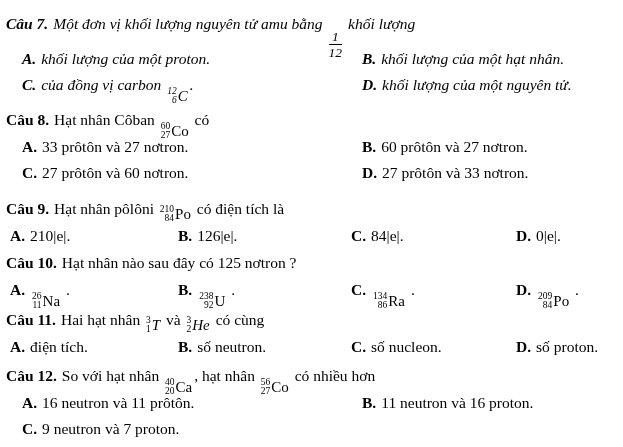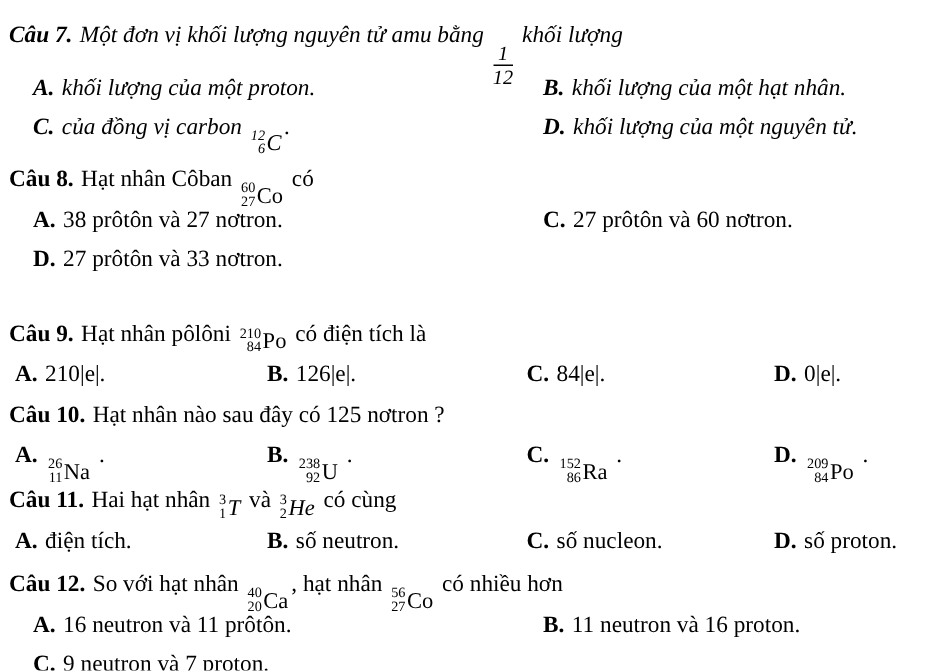--- a/index.html
+++ b/index.html
@@ -5,21 +5,21 @@
   html,body{margin:0;padding:0;}
   body{
     width:623px;height:447px;overflow:hidden;
     background:#ffffff;color:#000000;
     font-family:"Liberation Serif", serif;
     font-size:15.5px;
   }
   main{padding:2px 0 0 6px;}
   section.q{margin:0;}
   section.q:nth-of-type(1){margin-bottom:8px;font-style:italic;}
-  section.q:nth-of-type(2){margin-bottom:20px;}
+  section.q:nth-of-type(2){margin-bottom:6px;}
   section.q:nth-of-type(5){margin-bottom:2px;}
   .stem{height:28px;line-height:28px;white-space:pre-wrap;}
   .stem.tall{height:44px;line-height:44px;}
   .stem.raisedline{height:31px;line-height:34px;font-family:Liberation Serif, serif;}
   .qlabel{font-weight:bold;margin-right:5px;}
   .opts2{display:grid;grid-template-columns:340px 1fr;margin-left:16px;}
   .opts4{display:grid;grid-template-columns:168px 173px 165px 1fr;margin-left:4px;}
   .opt{height:26px;line-height:26px;white-space:pre-wrap;}
   .letter{font-weight:bold;margin-right:5px;}
   
@@ -44,40 +44,41 @@
       <div class="opts2">
         <div class="opt"><span class="letter">A.</span><span>khối lượng của một proton.</span></div>
         <div class="opt"><span class="letter">B.</span><span>khối lượng của một hạt nhân.</span></div>
         <div class="opt"><span class="letter">C.</span><span>của đồng vị carbon </span><span class="nuc"><span class="stk"><span>12</span><span>6</span></span><span class="sym">C</span></span><span>.</span></div>
         <div class="opt"><span class="letter">D.</span><span>khối lượng của một nguyên tử.</span></div>
       </div>
     </section>
     <section class="q">
       <div class="stem"><span class="qlabel">Câu 8.</span><span>Hạt nhân Côban </span><span class="nuc"><span class="stk"><span>60</span><span>27</span></span><span class="sym">Co</span></span><span> có</span></div>
       <div class="opts2">
-        <div class="opt"><span class="letter">A.</span><span>38 prôtôn và 27 nơtron.</span></div>
+        <div class="opt"><span class="letter">A.</span><span>33 prôtôn và 27 nơtron.</span></div>
+        <div class="opt"><span class="letter">B.</span><span>60 prôtôn và 27 nơtron.</span></div>
         <div class="opt"><span class="letter">C.</span><span>27 prôtôn và 60 nơtron.</span></div>
         <div class="opt"><span class="letter">D.</span><span>27 prôtôn và 33 nơtron.</span></div>
       </div>
     </section>
     <section class="q">
       <div class="stem raisedline"><span class="qlabel">Câu 9.</span><span>Hạt nhân pôlôni </span><span class="nuc raised"><span class="stk"><span>210</span><span>84</span></span><span class="sym">Po</span></span><span> có điện tích là</span></div>
       <div class="opts4">
         <div class="opt"><span class="letter">A.</span><span>210|e|.</span></div>
         <div class="opt"><span class="letter">B.</span><span>126|e|.</span></div>
         <div class="opt"><span class="letter">C.</span><span>84|e|.</span></div>
         <div class="opt"><span class="letter">D.</span><span>0|e|.</span></div>
       </div>
     </section>
     <section class="q">
       <div class="stem"><span class="qlabel">Câu 10.</span><span>Hạt nhân nào sau đây có 125 nơtron ?</span></div>
       <div class="opts4">
         <div class="opt"><span class="letter">A.</span><span class="nuc"><span class="stk"><span>26</span><span>11</span></span><span class="sym">Na</span></span><span> .</span></div>
         <div class="opt"><span class="letter">B.</span><span class="nuc"><span class="stk"><span>238</span><span>92</span></span><span class="sym">U</span></span><span> .</span></div>
-        <div class="opt"><span class="letter">C.</span><span class="nuc"><span class="stk"><span>152</span><span>86</span></span><span class="sym">Ra</span></span><span> .</span></div>
+        <div class="opt"><span class="letter">C.</span><span class="nuc"><span class="stk"><span>134</span><span>86</span></span><span class="sym">Ra</span></span><span> .</span></div>
         <div class="opt"><span class="letter">D.</span><span class="nuc"><span class="stk"><span>209</span><span>84</span></span><span class="sym">Po</span></span><span> .</span></div>
       </div>
     </section>
     <section class="q">
       <div class="stem raisedline"><span class="qlabel">Câu 11.</span><span>Hai hạt nhân </span><span class="nuc raised italic"><span class="stk"><span>3</span><span>1</span></span><span class="sym">T</span></span><span> và </span><span class="nuc raised italic"><span class="stk"><span>3</span><span>2</span></span><span class="sym">He</span></span><span> có cùng</span></div>
       <div class="opts4">
         <div class="opt"><span class="letter">A.</span><span>điện tích.</span></div>
         <div class="opt"><span class="letter">B.</span><span>số neutron.</span></div>
         <div class="opt"><span class="letter">C.</span><span>số nucleon.</span></div>
         <div class="opt"><span class="letter">D.</span><span>số proton.</span></div>

